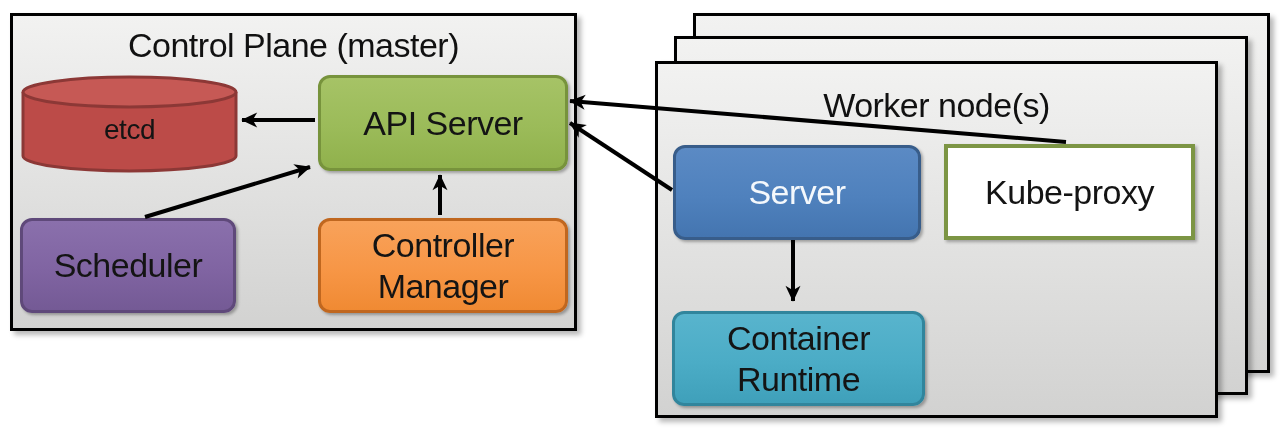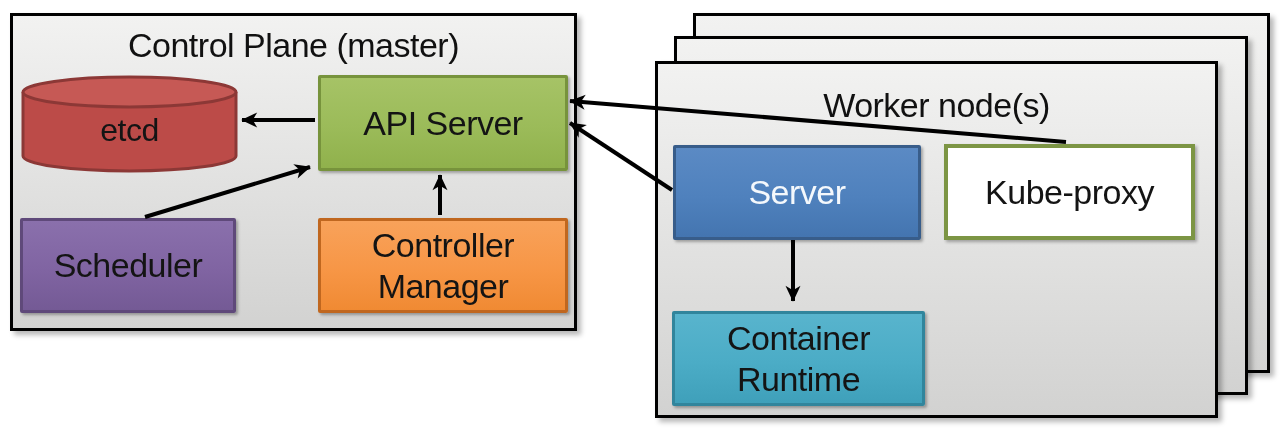--- a/index.html
+++ b/index.html
@@ -39,21 +39,21 @@
     position: absolute;
     box-sizing: border-box;
     display: flex;
     align-items: center;
     justify-content: center;
     text-align: center;
     font-size: 34px;
     line-height: 1.2;
     letter-spacing: -0.5px;
     color: #141414;
-    border-radius: 2px;
+    border-radius: 12px;
     box-shadow: 2px 2px 3px rgba(0,0,0,0.3);
   }
   .api-server {
     left: 305px; top: 59px; width: 250px; height: 96px;
     background: linear-gradient(180deg, #a6c366 0%, #9bbb59 55%, #90b14c 100%);
     border: 3px solid #77933C;
   }
   .scheduler {
     left: 7px; top: 202px; width: 216px; height: 95px;
     background: linear-gradient(180deg, #8a70ac 0%, #8064a2 55%, #745a95 100%);
@@ -86,21 +86,21 @@
     position: absolute;
     left: 8px; top: 59px; width: 217px; height: 98px;
     display: flex;
     align-items: center;
     justify-content: center;
   }
   .etcd-wrap svg { position: absolute; left: 0; top: 0; }
   .etcd-label {
     position: relative;
     padding-top: 12px;
-    font-size: 32px;
+    font-size: 28px;
     letter-spacing: -0.5px;
     color: #141414;
   }
 
   .arrow-layer {
     position: absolute;
     left: 0; top: 0;
     width: 1280px; height: 432px;
     z-index: 10;
     pointer-events: none;

